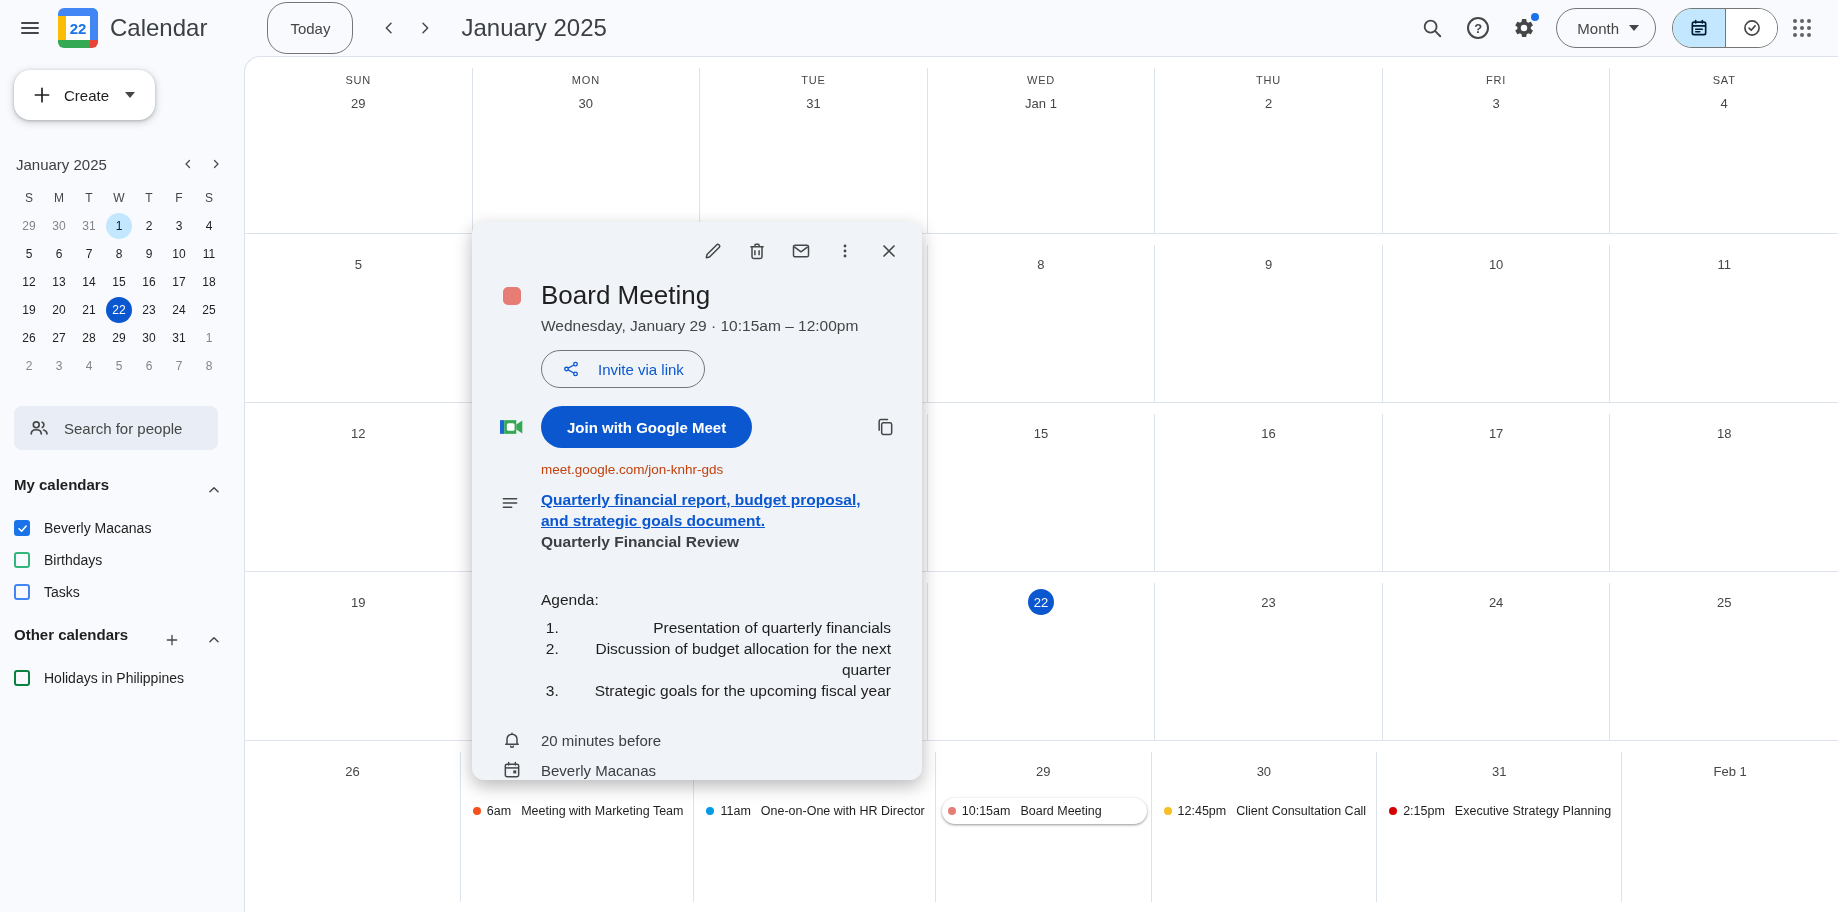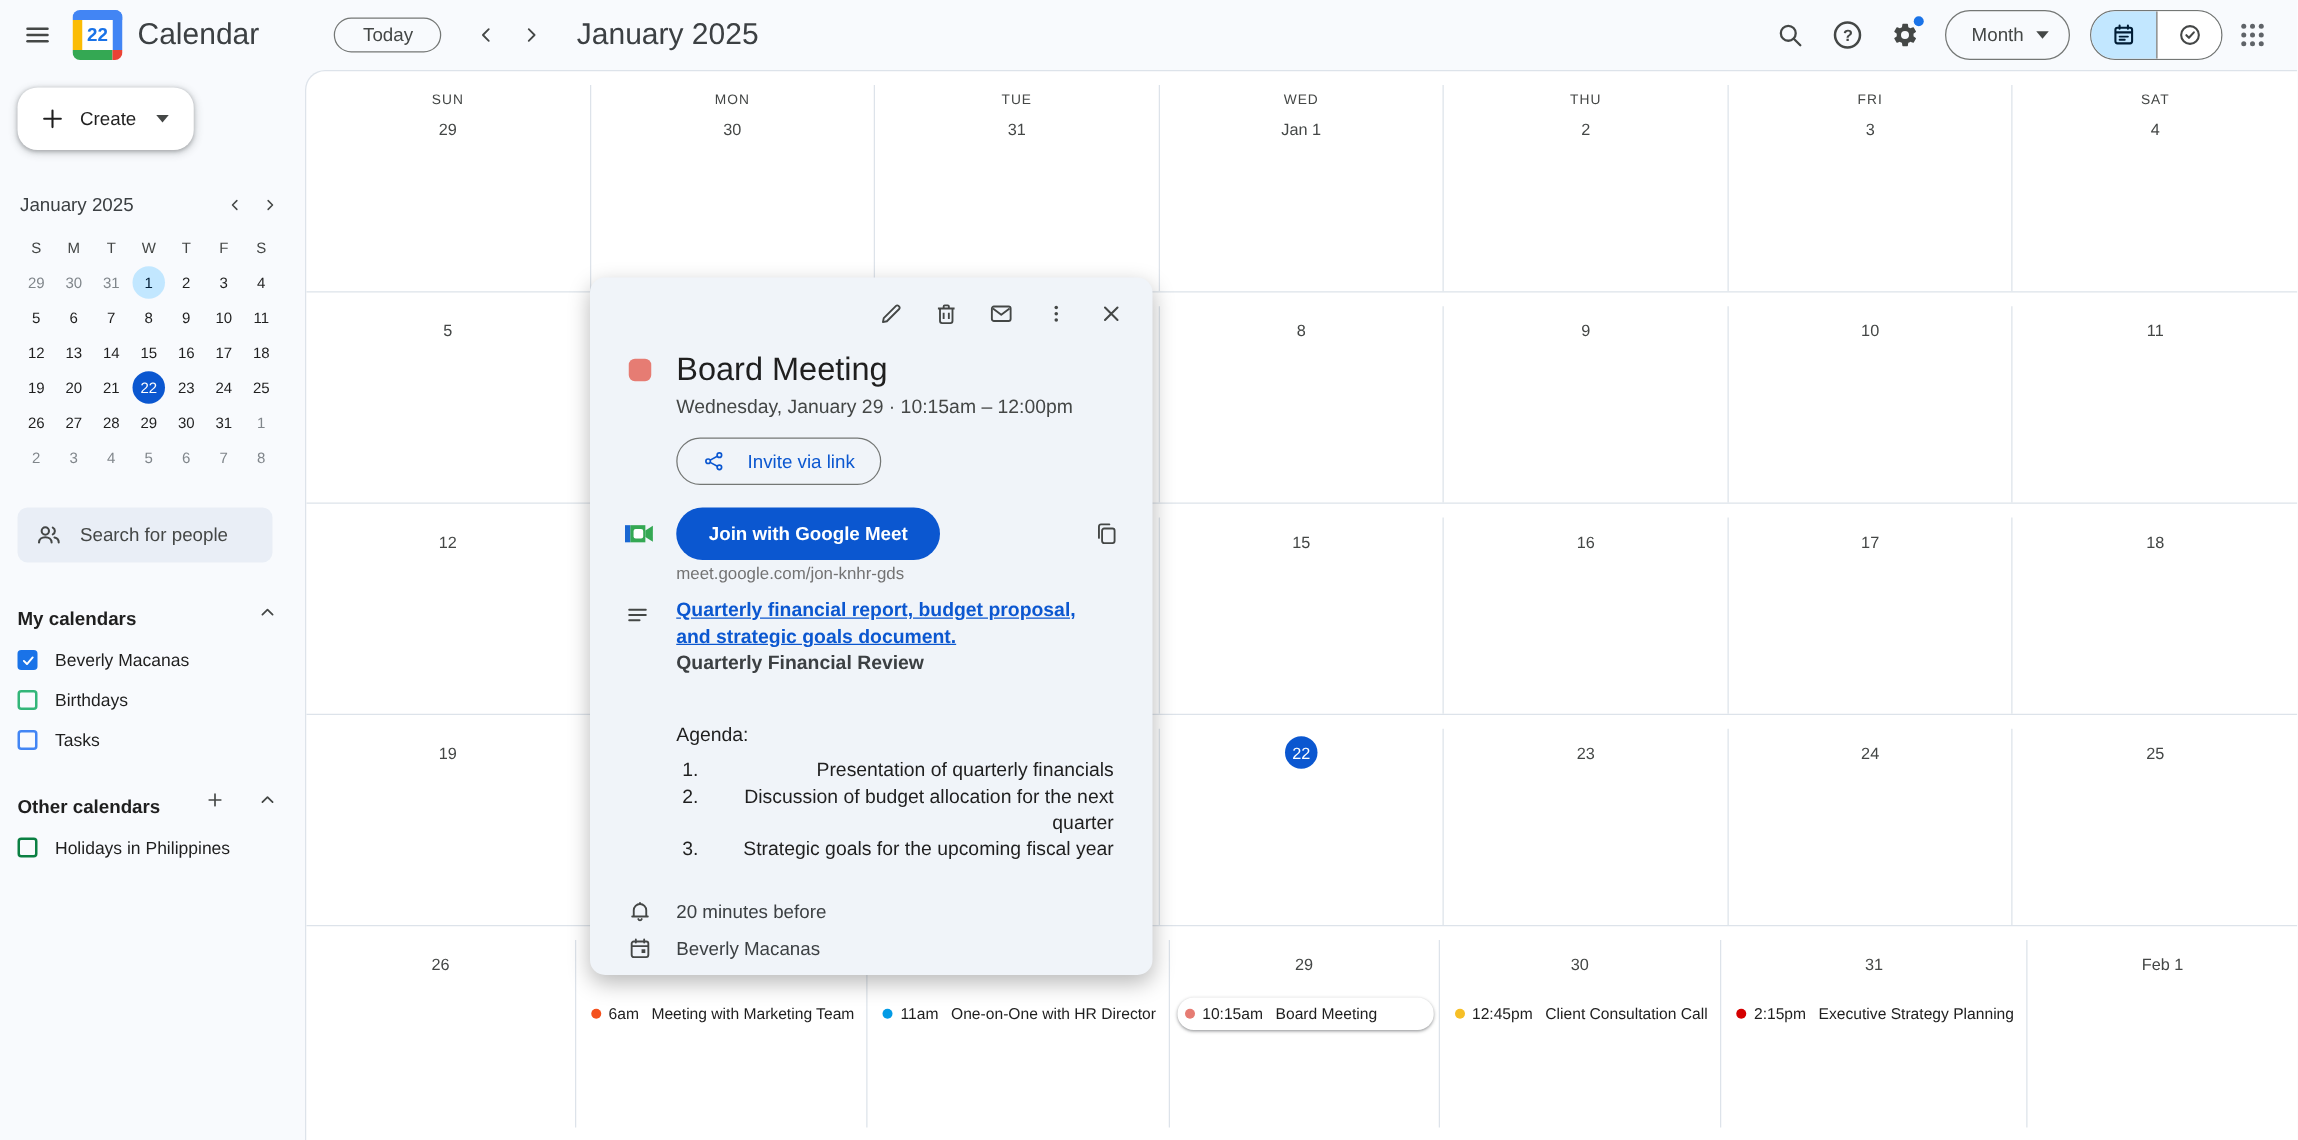--- a/index.html
+++ b/index.html
@@ -13,21 +13,21 @@
   .hamburger { width:18px; height:12px; display:flex; flex-direction:column; justify-content:space-between; }
   .hamburger i { display:block; height:2px; background:#444746; border-radius:1px; }
   .logo { position:relative; width:40px; height:40px; margin:0 4px 0 6px; border-radius:6px; overflow:hidden; background:#fff; }
   .logo .l-top { position:absolute; top:0; left:0; right:0; height:8px; background:#4285f4; }
   .logo .l-right { position:absolute; top:0; right:0; bottom:8px; width:8px; background:#4285f4; }
   .logo .l-left { position:absolute; top:8px; left:0; bottom:8px; width:8px; background:#fbbc04; }
   .logo .l-bottom { position:absolute; left:0; right:8px; bottom:0; height:8px; background:#34a853; }
   .logo .l-red { position:absolute; right:0; bottom:0; width:8px; height:8px; background:#ea4335; }
   .logo .l-num { position:absolute; top:8px; left:8px; right:8px; bottom:8px; display:flex; align-items:center; justify-content:center; font-size:15px; font-weight:bold; color:#1a73e8; background:#fff; }
   .app-name { font-size:24px; color:#3c4043; margin-left:8px; }
-  .today-btn { margin-left:60px; height:28px; padding:0 22px; border:1px solid #747775; border-radius:20px; background:transparent; font-size:15px; color:#444746; font-family:inherit; cursor:pointer; }
+  .today-btn { margin-left:60px; height:52px; padding:0 22px; border:1px solid #747775; border-radius:20px; background:transparent; font-size:15px; color:#444746; font-family:inherit; cursor:pointer; }
   .nav-arrows { display:flex; align-items:center; margin-left:18px; }
   .range-title { font-size:24px; font-weight:400; color:#3c4043; margin-left:18px; }
   .tb-right { margin-left:auto; display:flex; align-items:center; gap:2px; }
   .settings-wrap { position:relative; }
   .settings-dot { position:absolute; top:7px; right:7px; width:8px; height:8px; border-radius:50%; background:#1a73e8; }
   .month-pill { display:flex; align-items:center; gap:10px; height:40px; padding:0 16px 0 20px; margin-left:8px; border:1px solid #747775; border-radius:20px; background:transparent; font-size:15px; color:#444746; font-family:inherit; cursor:pointer; }
   .caret { width:0; height:0; border-left:5px solid transparent; border-right:5px solid transparent; border-top:6px solid #444746; }
   .view-switch { display:flex; margin-left:14px; border:1px solid #747775; border-radius:20px; overflow:hidden; height:40px; }
   .view-seg { width:52px; display:flex; align-items:center; justify-content:center; background:#fff; border:none; cursor:pointer; }
   .view-seg.active { background:#c2e7ff; }
@@ -48,21 +48,21 @@
   .mc-dow, .mc-cell { width:30px; height:28px; display:flex; align-items:center; justify-content:center; font-size:12px; color:#1f1f1f; }
   .mc-dow { color:#444746; }
   .mc-cell { cursor:pointer; border-radius:50%; }
   .mc-cell.out { color:#80868b; }
   .mc-cell.softsel { background:#c2e7ff; width:26px; height:26px; margin:1px 2px; color:#001d35; }
   .mc-cell.today { background:#0b57d0; width:26px; height:26px; margin:1px 2px; color:#fff; }
   .search-people { margin-top:26px; width:204px; height:44px; display:flex; align-items:center; gap:14px; padding:0 14px; background:#e9eef6; border:none; border-radius:8px; font-size:15px; color:#444746; font-family:inherit; cursor:pointer; }
   .side-section { margin-top:26px; }
   .side-h { font-size:15px; font-weight:400; color:#3c4043; }
   .side-h.bold { font-weight:700; color:#1f1f1f; }
-  .sec-head { display:flex; align-items:flex-end; padding-right:2px; }
+  .sec-head { display:flex; align-items:flex-start; padding-right:2px; }
   .sec-tools { margin-left:auto; display:flex; align-items:center; gap:14px; color:#444746; }
   .cb-row { display:flex; align-items:center; gap:14px; margin-top:16px; cursor:pointer; }
   .cb { width:16px; height:16px; border:2px solid #747775; border-radius:3px; flex:none; display:flex; align-items:center; justify-content:center; }
   .cb-label { font-size:14px; color:#1f1f1f; }
 
   
   .main { position:absolute; top:56px; left:244px; right:0; bottom:0; background:#fff; border-top:1px solid #dde3ea; border-left:1px solid #dde3ea; border-top-left-radius:16px; overflow:hidden; }
   .week { display:grid; grid-template-columns:repeat(7,1fr); border-bottom:1px solid #dde3ea; }
   .week:last-child { border-bottom:none; }
   .week.r1 { height:177px; }
@@ -82,21 +82,21 @@
   .pp-toolbar { display:flex; justify-content:flex-end; gap:10px; padding:12px 16px 0 0; }
   .pp-toolbar .icon-btn { width:34px; height:34px; }
   .pp-title-row { display:flex; align-items:center; margin:12px 0 0 31px; }
   .color-box { width:18px; height:18px; border-radius:5px; flex:none; }
   .pp-title { font-size:26px; font-weight:400; color:#1f1f1f; margin-left:20px; }
   .pp-date { margin:6px 0 0 69px; font-size:15.5px; color:#444746; }
   .pp-invite { display:flex; align-items:center; gap:18px; margin:15px 0 0 69px; height:38px; padding:0 20px; border:1px solid #747775; border-radius:19px; background:transparent; font-size:15px; font-weight:500; color:#0b57d0; font-family:inherit; cursor:pointer; }
   .pp-meet-row { display:flex; align-items:center; margin:18px 0 0 28px; }
   .join-btn { margin-left:17px; height:42px; padding:0 26px; border:none; border-radius:21px; background:#0b57d0; color:#fff; font-size:15px; font-weight:700; font-family:inherit; cursor:pointer; }
   .copy-btn { margin-left:auto; margin-right:20px; }
-  .pp-url { margin:3px 0 0 69px; font-size:13.5px; color:#737373; }
+  .pp-url { margin:14px 0 0 69px; font-size:13.5px; color:#c2410c; }
   .pp-desc-row { display:flex; margin:12px 0 0 28px; }
   .desc-icon { width:24px; flex:none; padding-top:4px; }
   .desc-body { margin-left:17px; width:350px; font-size:15.5px; line-height:21px; color:#1f1f1f; }
   .desc-link { font-weight:700; color:#0b57d0; text-decoration:underline; cursor:pointer; }
   .desc-bold { font-weight:700; color:#3c4043; }
   .agenda-label { margin-top:37px; }
   .desc-body ol { margin:7px 0 0 0; padding-left:22px;text-align:right; }
   .desc-body li { margin:0; }
   .pp-row { display:flex; align-items:center; gap:17px; margin:29px 0 0 28px; font-size:15px; color:#3c4043; }
   .pp-row + .pp-row { margin-top:10px; }

